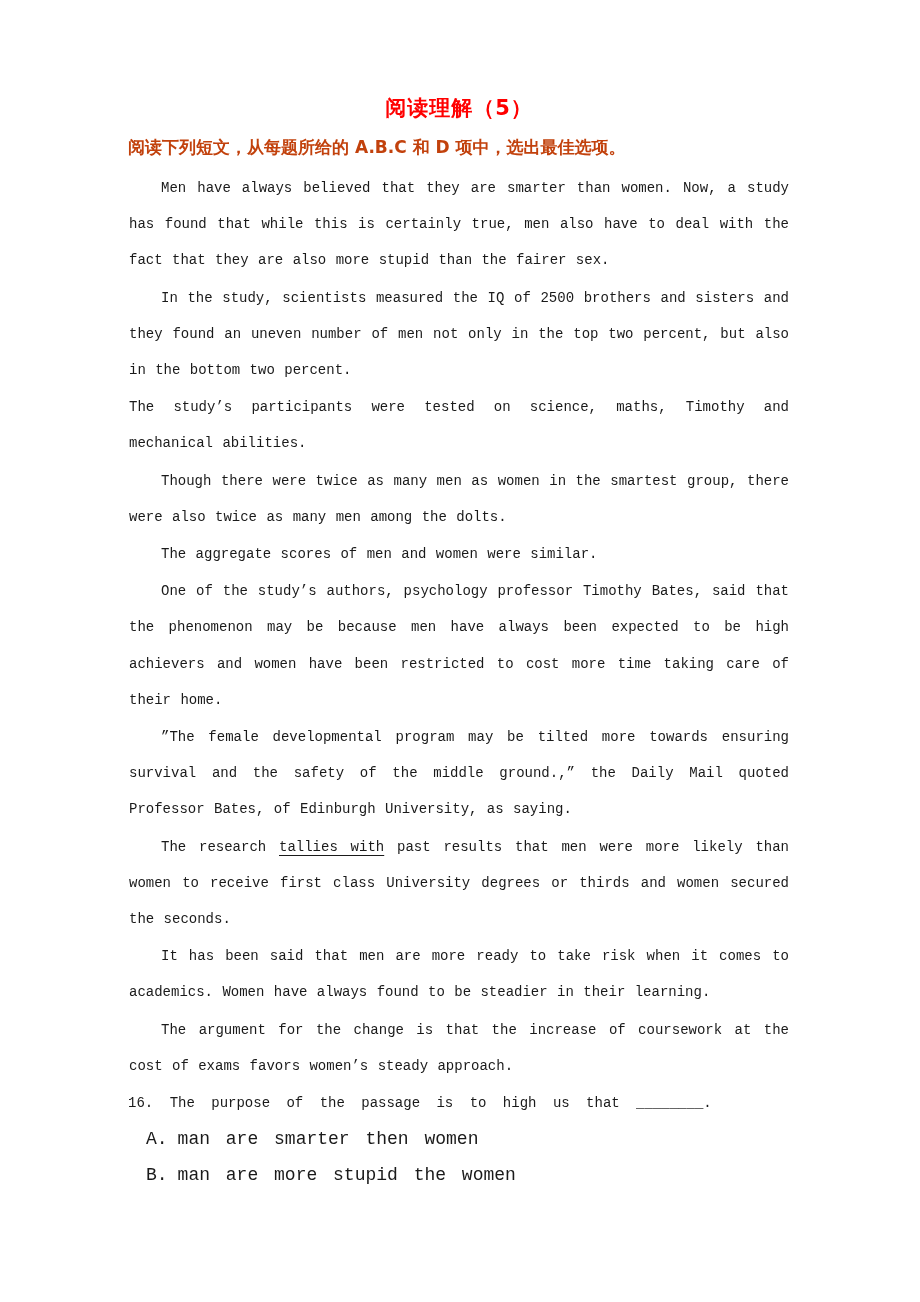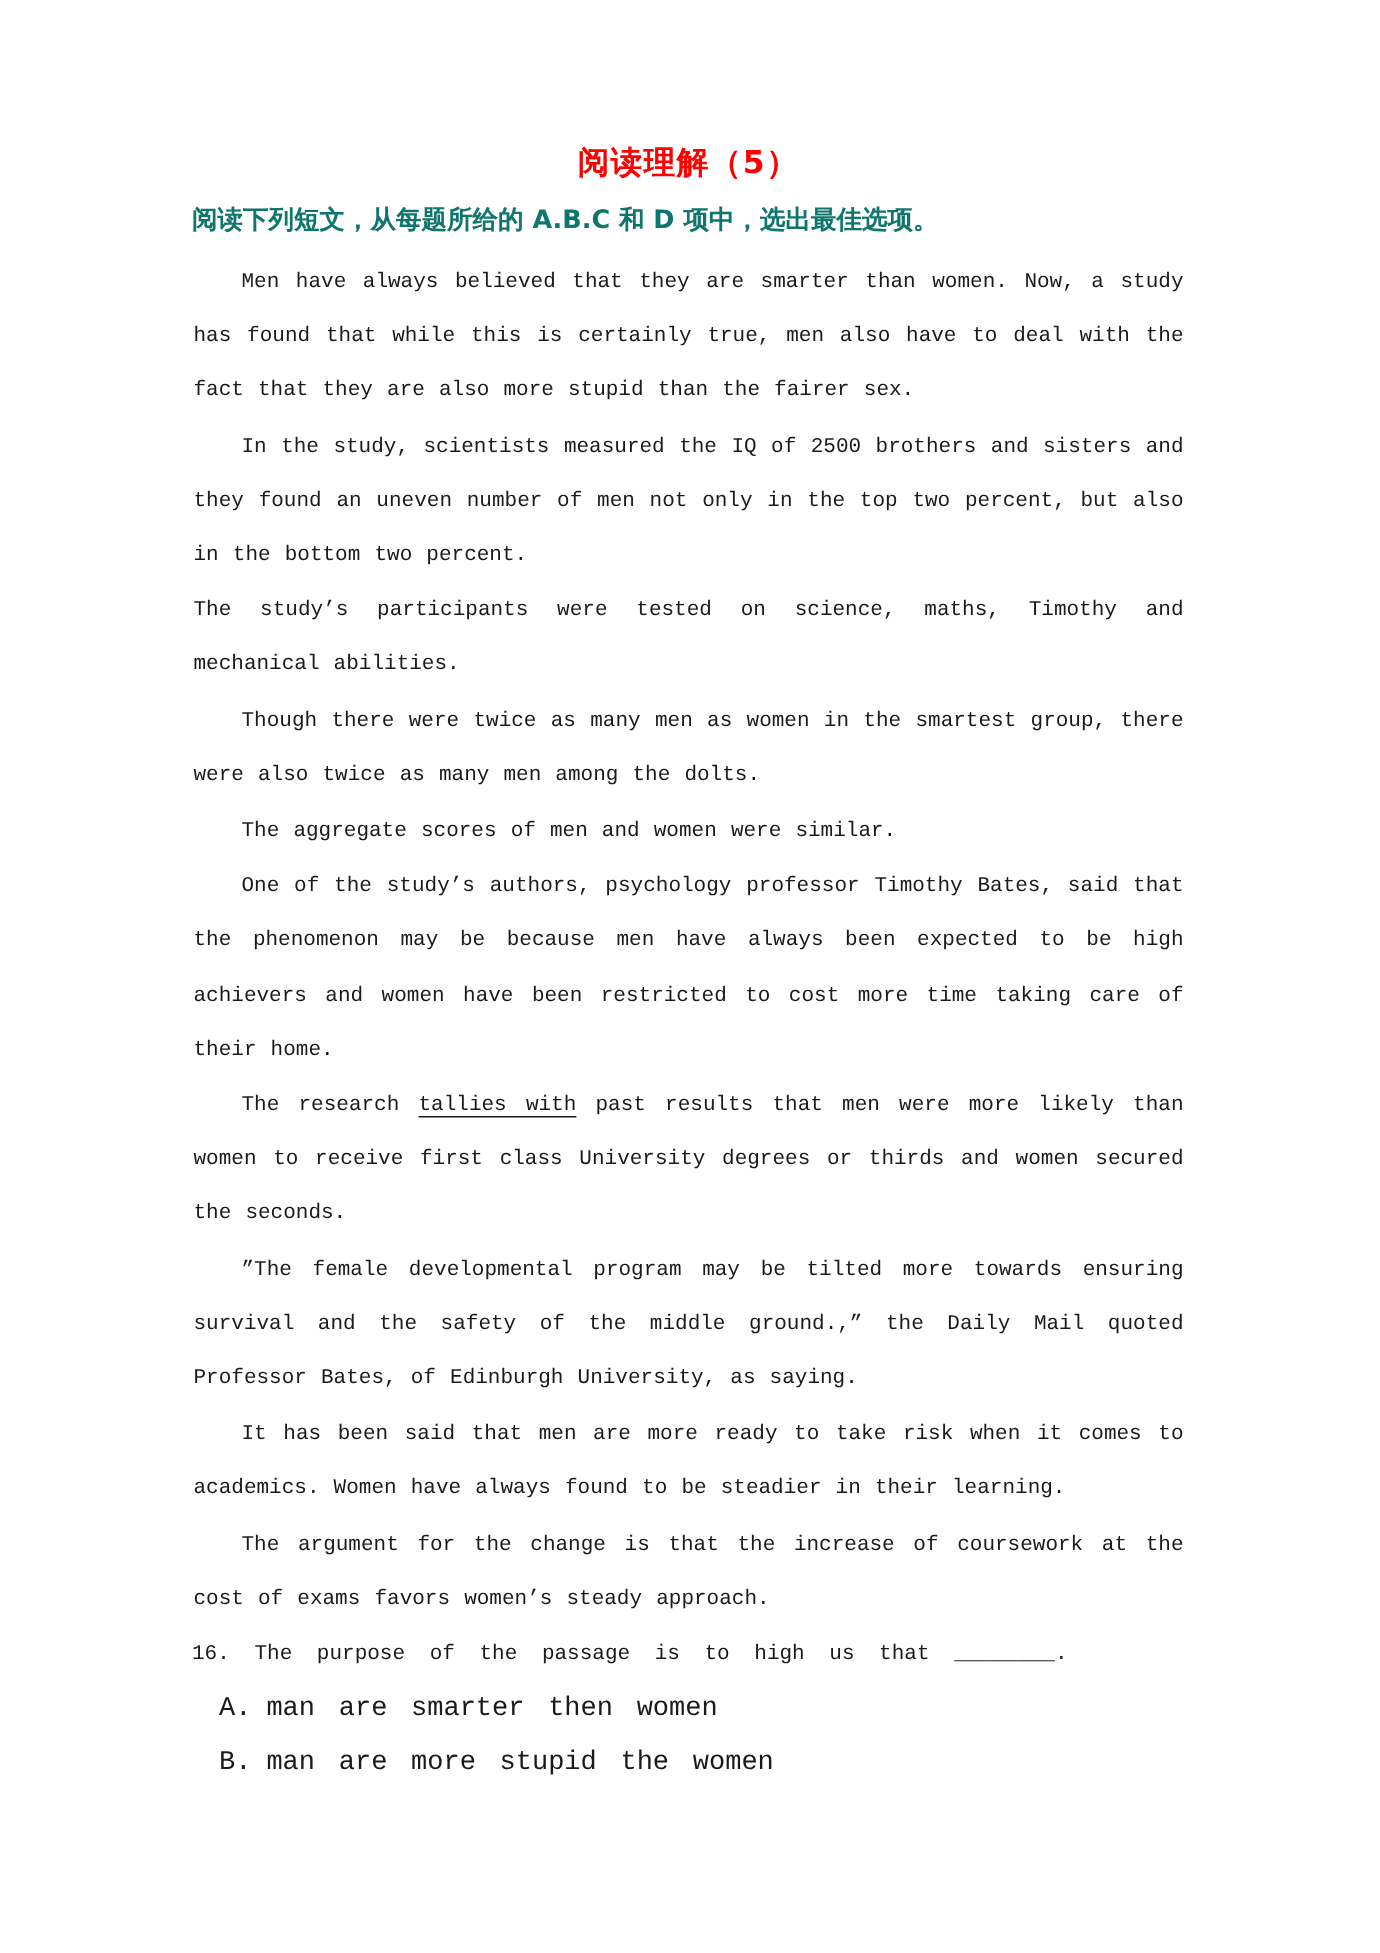--- a/index.html
+++ b/index.html
@@ -22,21 +22,21 @@
     text-align: center;
     color: #ff0000;
     font-family: "DejaVu Sans", sans-serif;
     font-weight: bold;
     font-size: 21px;
     line-height: 32px;
     letter-spacing: 1px;
   }
   .instruction {
     margin: 10px 0 0 0;
-    color: #0f766e;
+    color: #c2410c;
     font-family: "DejaVu Sans", sans-serif;
     font-weight: bold;
     font-size: 17px;
     line-height: 26px;
   }
   .passage { margin-top: 10px; }
   .para {
     margin: 1px;
     font-size: 14px;
     line-height: 36.2px;
@@ -70,22 +70,22 @@
 
   <p class="instruction">阅读下列短文，从每题所给的 A.B.C 和 D 项中，选出最佳选项。</p>
 
   <div class="passage">
     <p class="para indent">Men have always believed that they are smarter than women. Now, a study has found that while this is certainly true, men also have to deal with the fact that they are also more stupid than the fairer sex.</p>
     <p class="para indent">In the study, scientists measured the IQ of 2500 brothers and sisters and they found an uneven number of men not only in the top two percent, but also in the bottom two percent.</p>
     <p class="para">The study’s participants were tested on science, maths, Timothy and mechanical abilities.</p>
     <p class="para indent">Though there were twice as many men as women in the smartest group, there were also twice as many men among the dolts.</p>
     <p class="para indent">The aggregate scores of men and women were similar.</p>
     <p class="para indent">One of the study’s authors, psychology professor Timothy Bates, said that the phenomenon may be because men have always been expected to be high achievers and women have been restricted to cost more time taking care of their home.</p>
+    <p class="para indent">”The female developmental program may be tilted more towards ensuring survival and the safety of the middle ground.,” the Daily Mail quoted Professor Bates, of Edinburgh University, as saying.</p>
     <p class="para indent"><span>The research </span><span class="u">tallies with</span><span> past results that men were more likely than women to receive first class University degrees or thirds and women secured the seconds.</span></p>
-    <p class="para indent">”The female developmental program may be tilted more towards ensuring survival and the safety of the middle ground.,” the Daily Mail quoted Professor Bates, of Edinburgh University, as saying.</p>
     <p class="para indent">It has been said that men are more ready to take risk when it comes to academics. Women have always found to be steadier in their learning.</p>
     <p class="para indent">The argument for the change is that the increase of coursework at the cost of exams favors women’s steady approach.</p>
   </div>
 
   <div class="question">
     <p class="qline"><span>16.</span> <span>The purpose of the passage is to high us that ________.</span></p>
     <p class="option"><span class="opt-label">A.</span><span>man are smarter then women</span></p>
     <p class="option"><span class="opt-label">B.</span><span>man are more stupid the women</span></p>
   </div>
 

